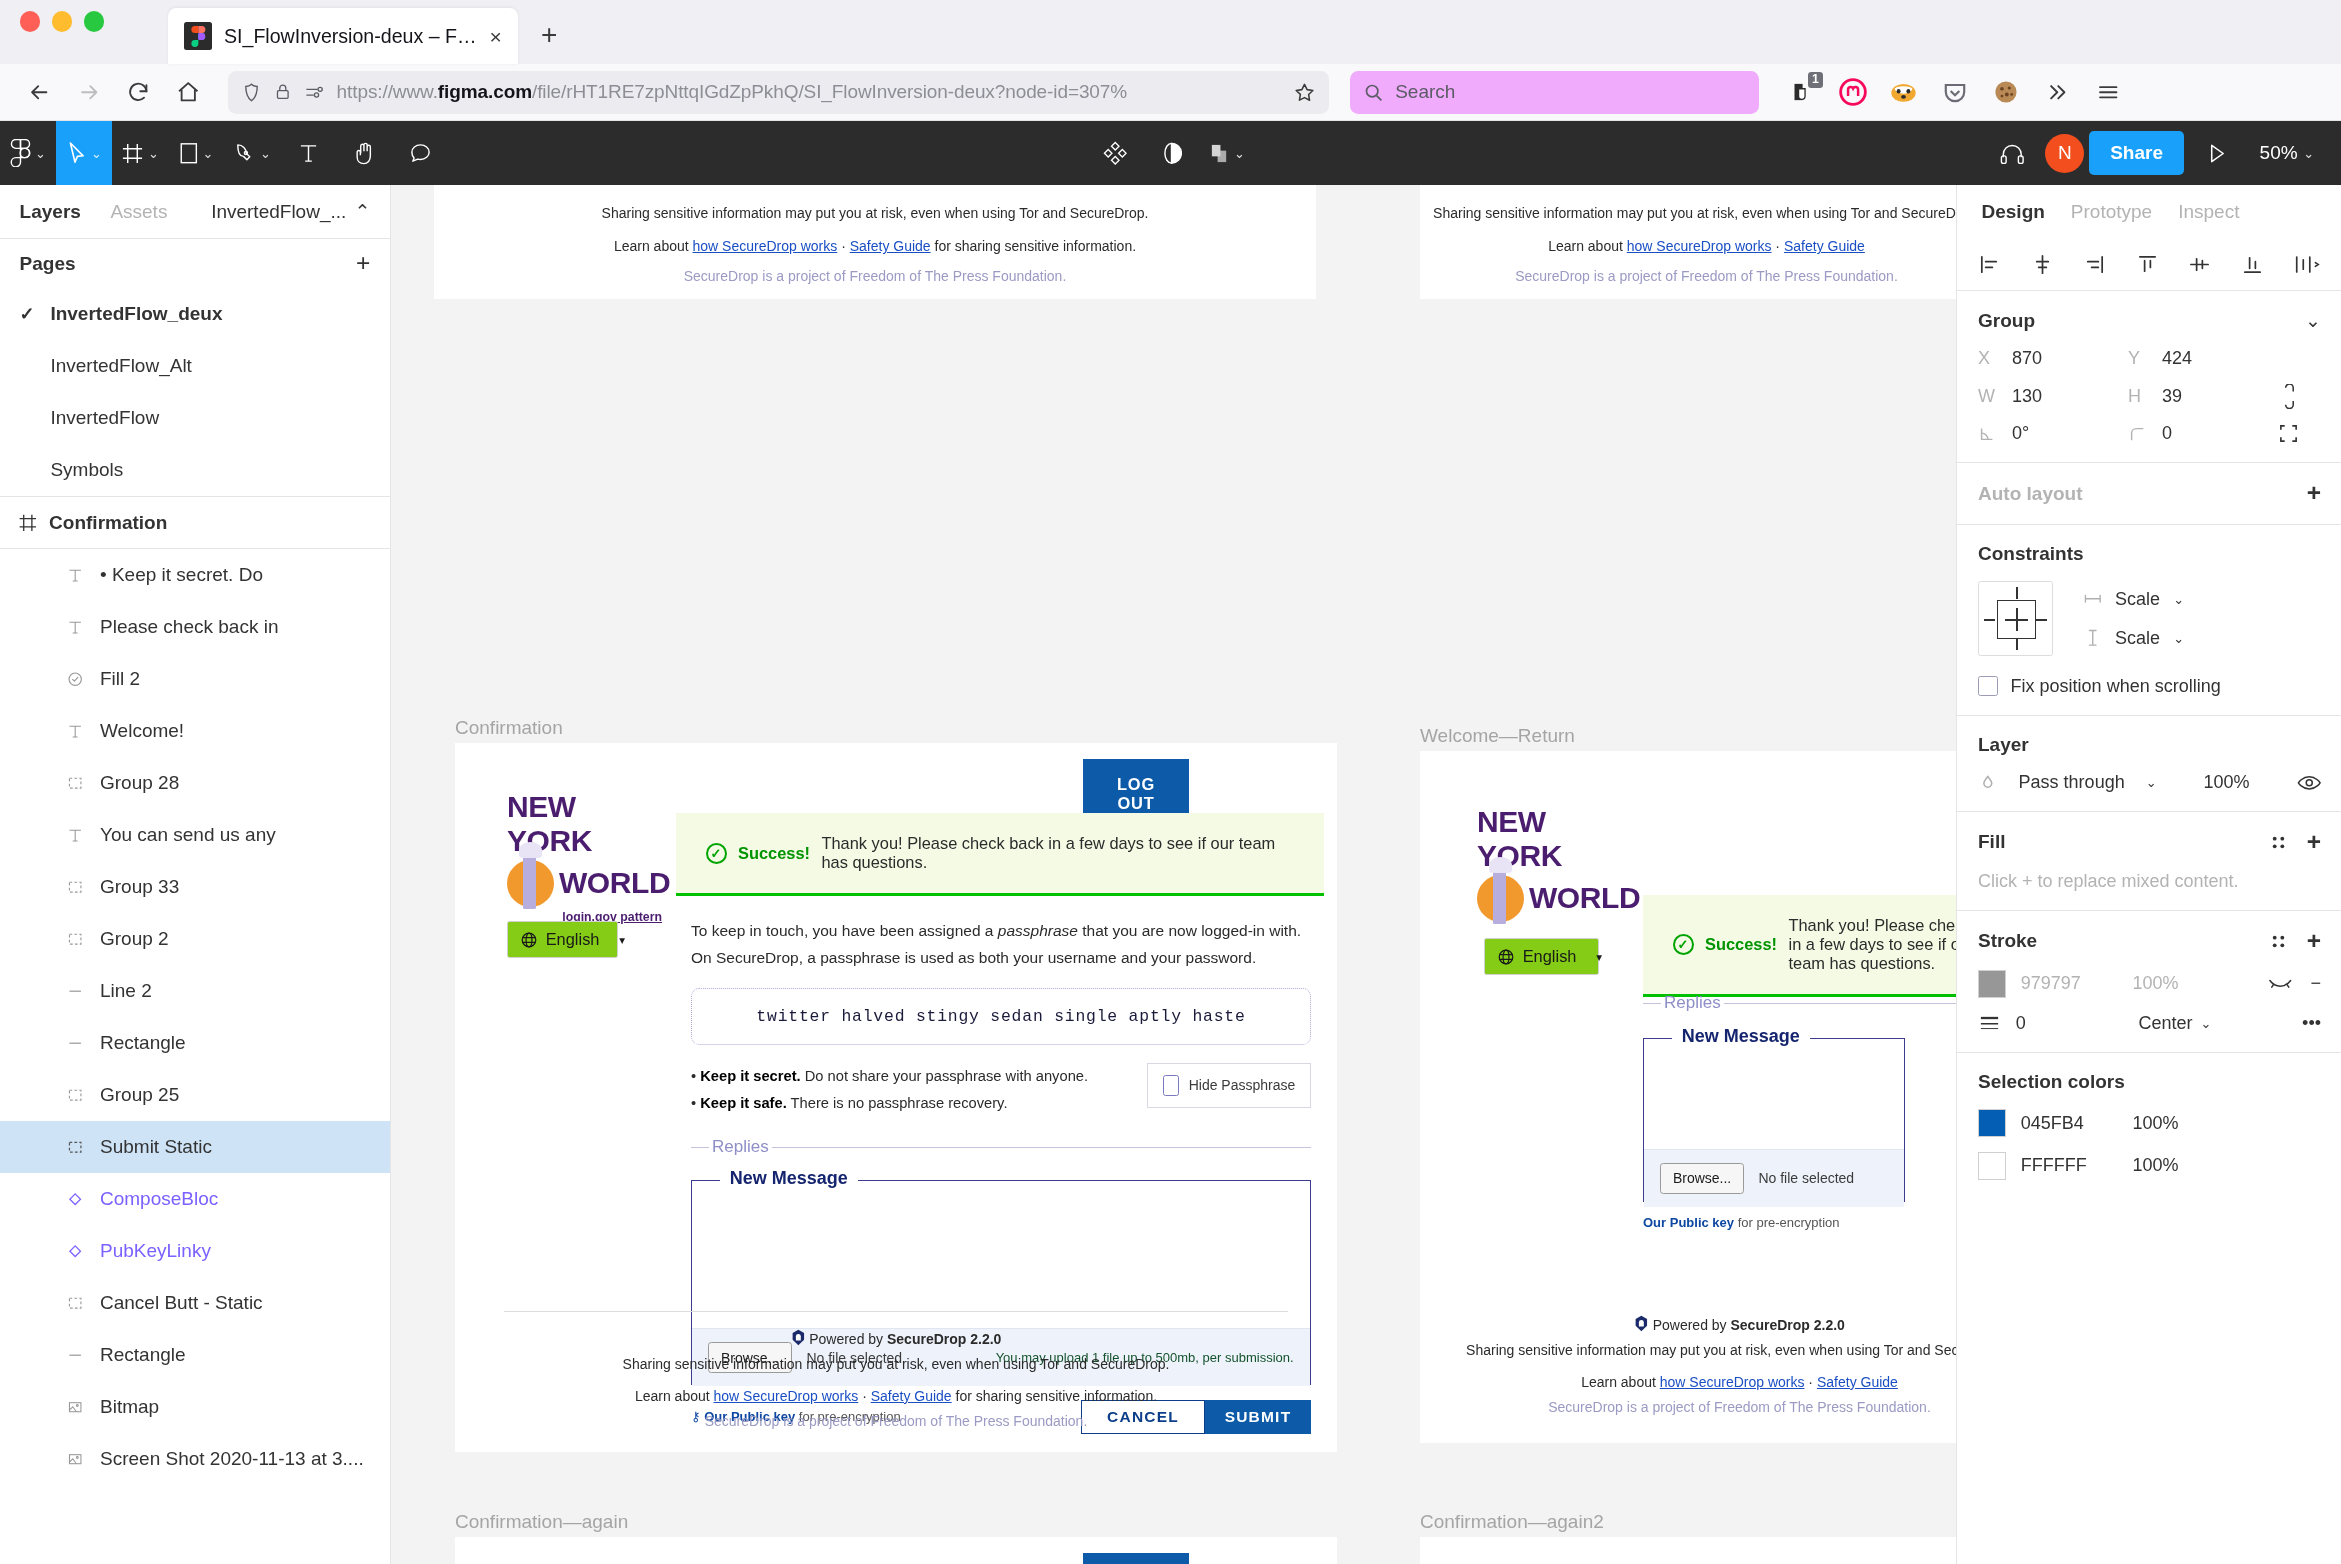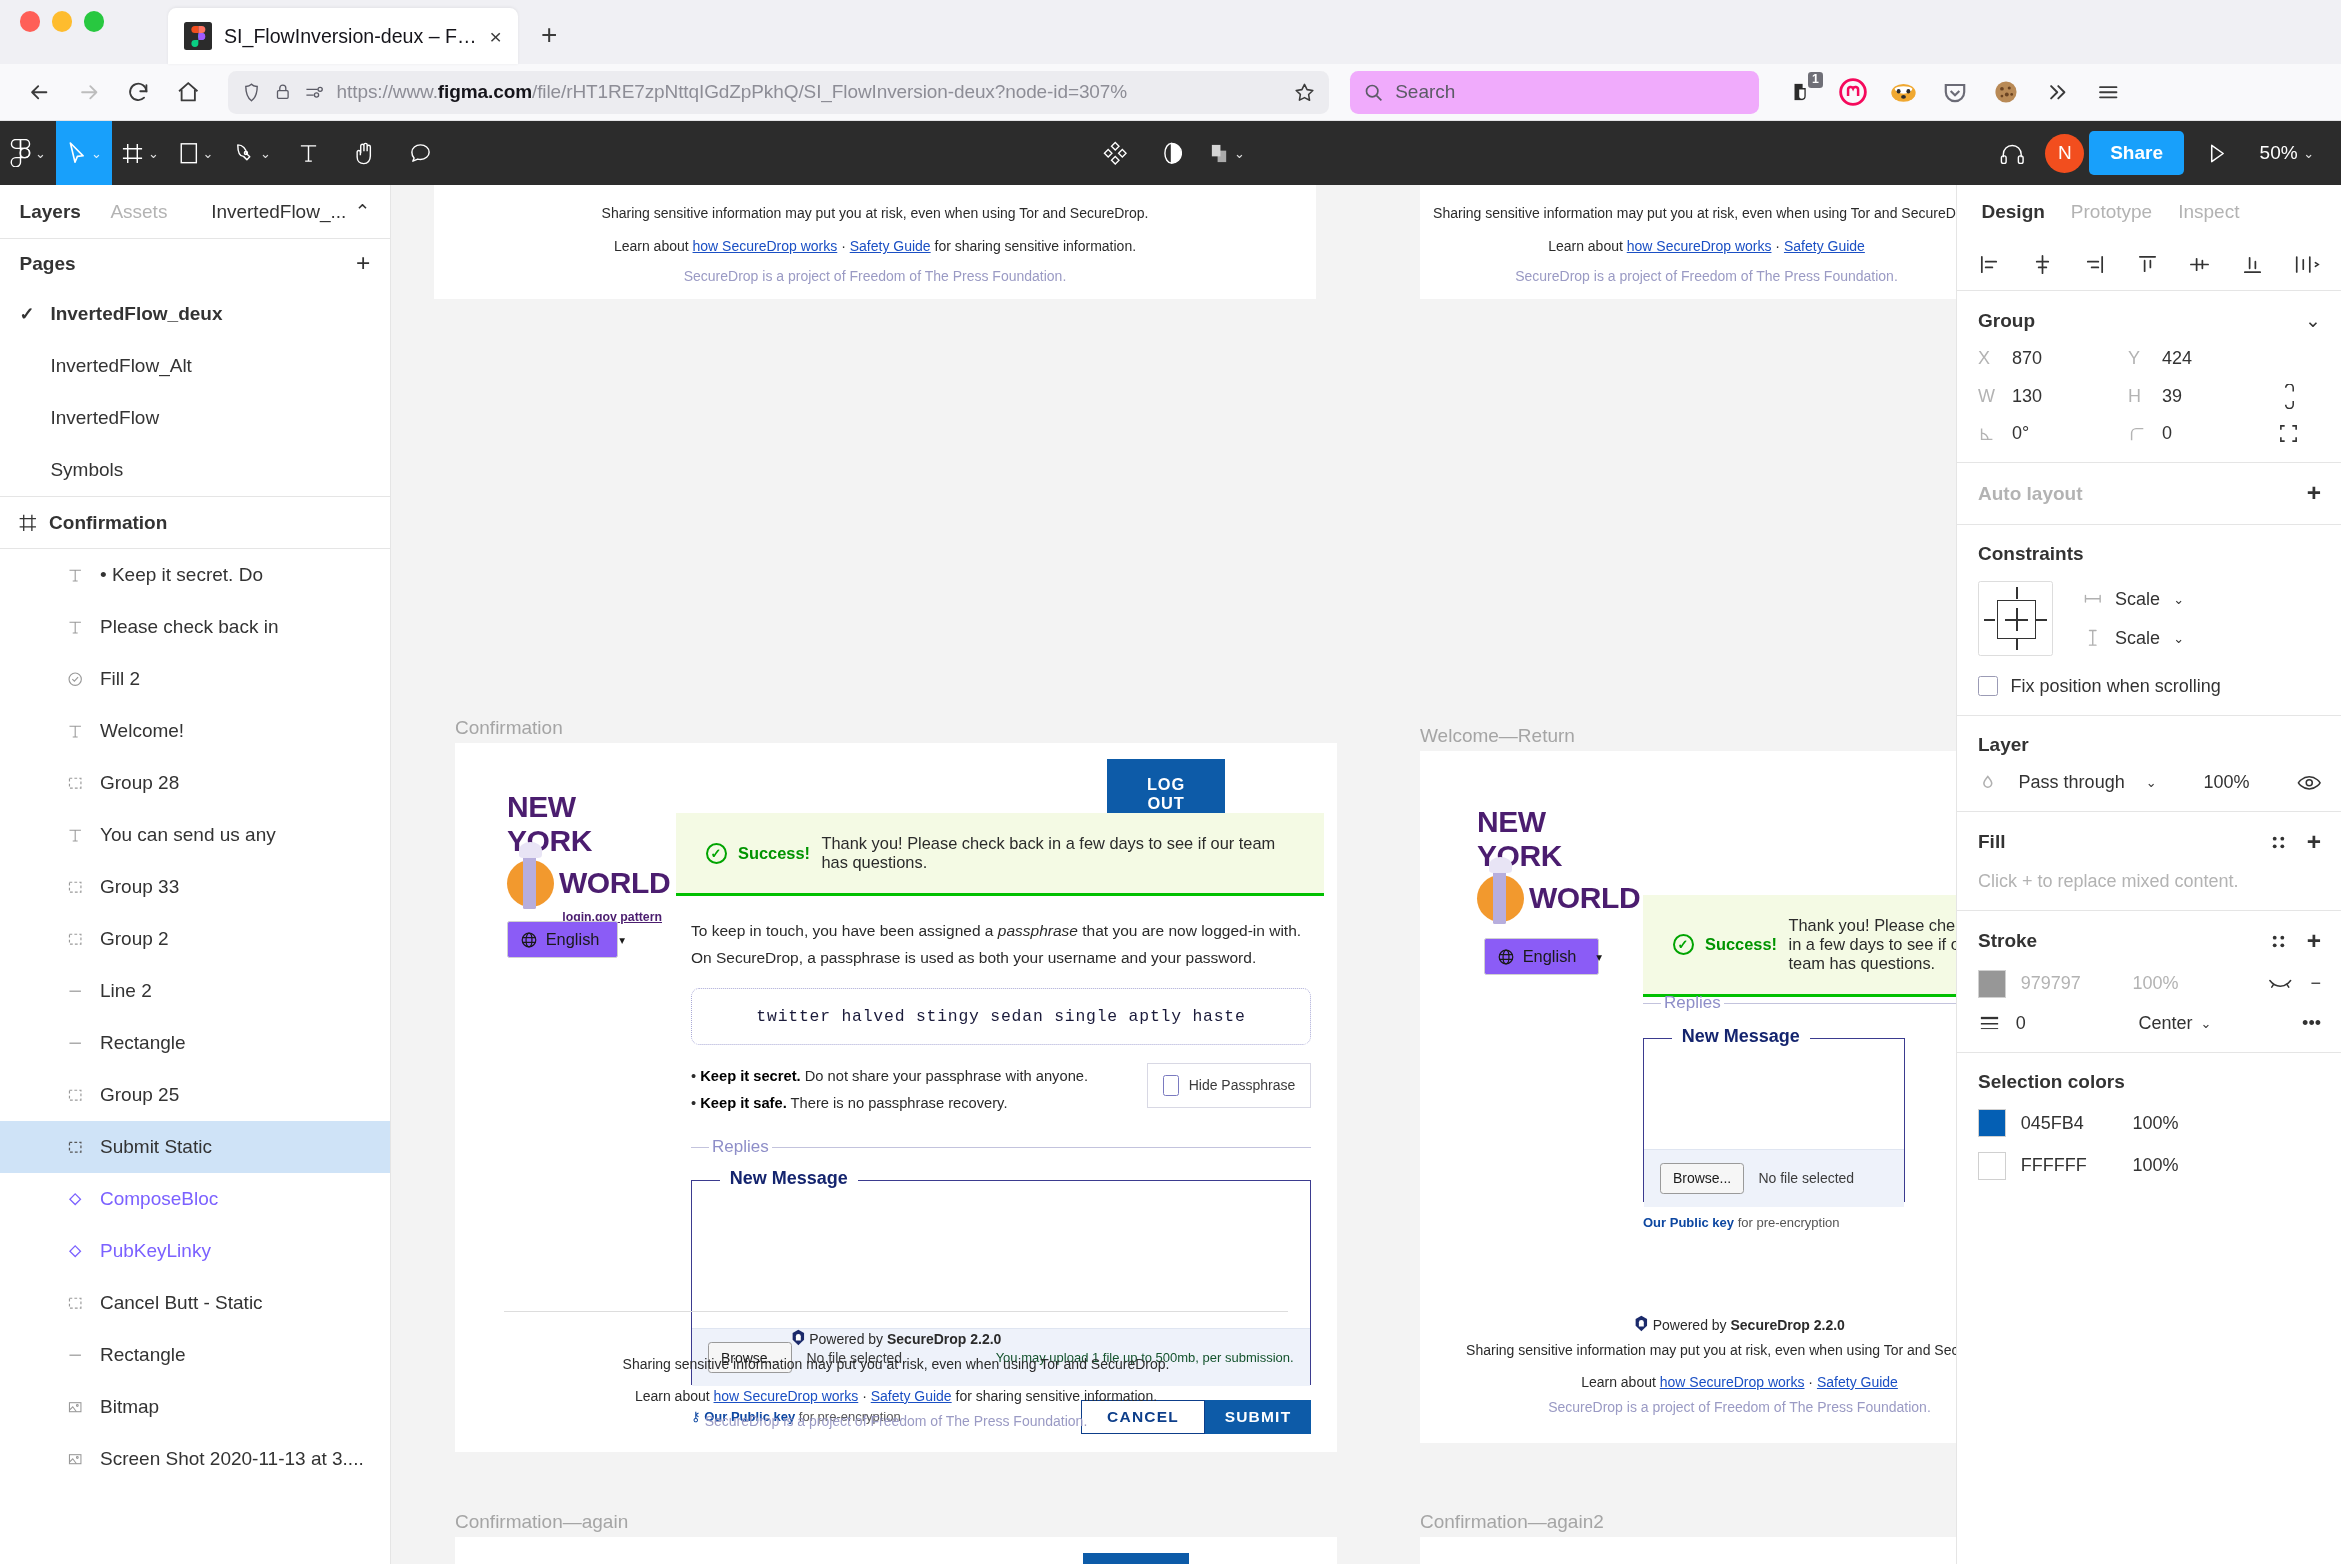--- a/index.html
+++ b/index.html
@@ -154,21 +154,21 @@
     background: #b7aedd; border-radius: 1.6px;
   }
   .torch:after {
     content: ""; position: absolute; left: -4.9px; top: -8.2px; width: 23px; height: 16.4px;
     background: #e8e4f5; border-radius: 50% 50% 20% 20%;
   }
   .logingov {
     font-size: 12.3px; color: #4b1d6f; text-decoration: underline; font-weight: 700; margin-top: 3.3px;
   }
   .lang-select {
-    border: 0.8px solid #d0d0d0; background: #8b5cf6; border-radius: 2.5px;
+    border: 0.8px solid #d0d0d0; background: #84cc16; border-radius: 2.5px;
     display: flex; align-items: center; gap: 8.2px; padding: 8.2px 11.5px; font-size: 16.4px; color: #1a1a1a;
     cursor: pointer;
   }
   .lang-select .caret { margin-left: 11.5px; font-size: 11.5px; }
   .logout-btn {
     background: #0d5ba8; color: #fff; font-size: 16.4px; font-weight: 600; letter-spacing: 0.8px;
     padding: 15.5px 21px; text-align: center; cursor: pointer;
   }
   .success-banner {
     background: #f4fae4; border-bottom: 3.3px solid #00c000;
@@ -764,21 +764,21 @@
           <svg width="18" height="18" viewBox="0 0 22 22" fill="none" stroke="#1a1a1a" stroke-width="1.5">
               <circle cx="11" cy="11" r="8.3"></circle>
               <ellipse cx="11" cy="11" rx="3.6" ry="8.3"></ellipse>
               <path d="M2.9 8h16.2M2.9 14h16.2"></path>
             </svg>
         </span>
         <span>English</span>
         <span class="caret">▾</span>
       </div>
 
-      <div class="logout-btn" style="position:absolute; left:652px; top:16.4px; width:118px;">LOG OUT</div>
+      <div class="logout-btn" style="position:absolute; left:628px; top:16.4px; width:106px;">LOG OUT</div>
 
       <div class="success-banner" style="position:absolute; left:221px; top:70px; right:13px;">
         <span class="chk-circle">✓</span>
         <span class="succ-label">Success!</span>
         <span class="succ-text">Thank you! Please check back in a few days to see if our team has questions.</span>
       </div>
 
       <div style="position:absolute; left:236px; top:176px; right:26px;">
         <div class="body-text"><span>To keep in touch, you have been assigned a </span><i>passphrase</i><span> that you are now logged-in with.</span></div>
         <div class="body-text" style="margin-top:3.3px;">On SecureDrop, a passphrase is used as both your username and your password.</div>

